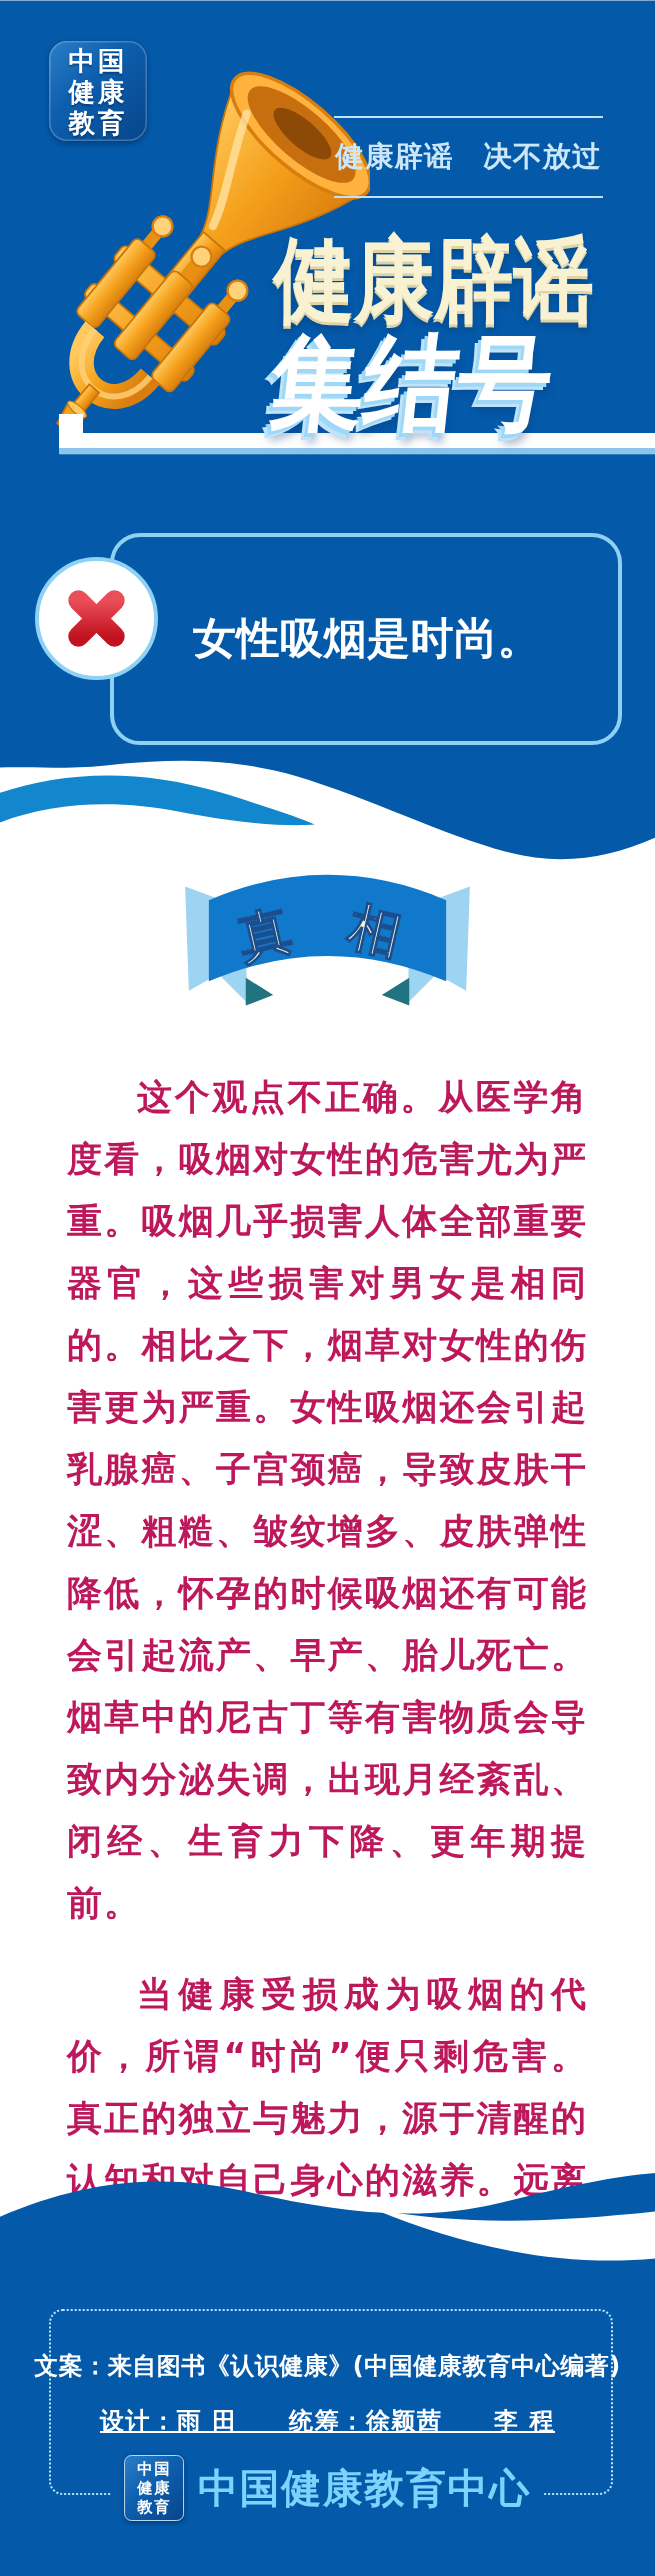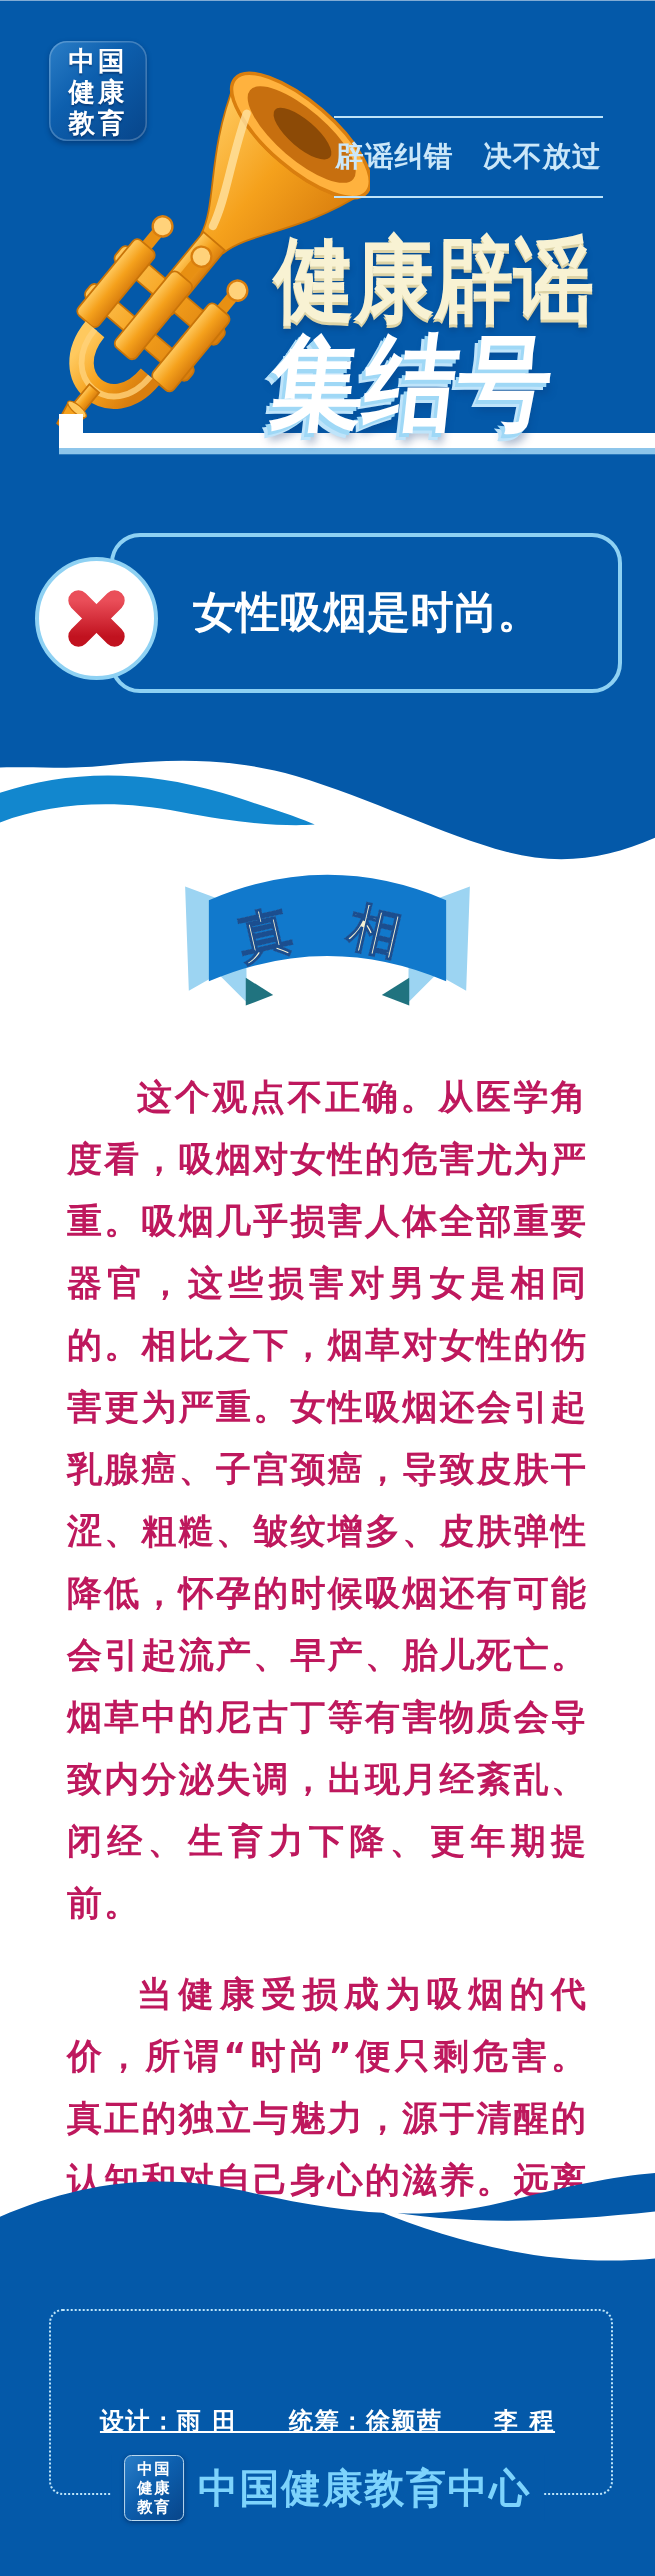--- a/index.html
+++ b/index.html
@@ -39,21 +39,21 @@
   .underbar{left:59px;top:433px;width:596px;height:15px;background:#ffffff;box-shadow:0 6.3px 0 rgba(166,216,246,.85);}
   .underbar-stub{left:59px;top:414px;width:24px;height:23px;background:#ffffff;}
   .title2{
     left:233px;top:322px;width:370px;text-align:center;
     font-size:104px;line-height:122px;font-weight:900;color:#ffffff;white-space:nowrap;
     transform:skewX(-6deg) scale(.9,1);transform-origin:center top;
     text-shadow:-3.7px 3.7px 0 #9fd8f6,-6.9px 6.9px 0 #bfe4fa,-1.1px 9.5px 8.5px rgba(10,50,110,.35);
   }
 
   .claim-box{
-    left:110px;top:533px;width:512px;height:160px;box-sizing:border-box;
+    left:110px;top:533px;width:512px;height:212px;box-sizing:border-box;
     border:4.8px solid #8ed1f3;border-radius:30px;
     display:flex;align-items:center;padding-left:79px;
   }
   .claim-text{color:#ffffff;font-size:43px;font-weight:800;letter-spacing:0.5px;white-space:nowrap;}
   .claim-circle{
     left:35px;top:557px;width:123px;height:123px;box-sizing:border-box;
     background:#ffffff;border:4.8px solid #8ed1f3;border-radius:50%;
     display:flex;align-items:center;justify-content:center;
   }
 
@@ -142,21 +142,21 @@
       <ellipse cx="301" cy="718" rx="20" ry="7" fill="#ffc95e" stroke="#c97408" stroke-width="2"></ellipse>
     </g>
   </svg>
 
   <div class="abs logo-badge">
     <div class="row">中国</div>
     <div class="row">健康</div>
     <div class="row">教育</div>
   </div>
 
-  <div class="abs tagline">辟谣纠错　决不放过</div>
+  <div class="abs tagline">健康辟谣　决不放过</div>
 
   <div class="abs underbar-stub"></div>
   <div class="abs underbar"></div>
   <div class="abs title1">健康辟谣</div>
   <div class="abs title2">集结号</div>
 
   <div class="abs claim-box">
     <div class="claim-text">女性吸烟是时尚。</div>
   </div>
   <div class="abs claim-circle">
@@ -192,20 +192,21 @@
   <svg class="abs footer-bg" width="655" height="419" viewBox="0 0 1240 793">
     <path d="M0,113 C150,48 300,28 460,64
              C620,100 780,128 950,86
              C1060,58 1160,36 1240,30
              L1240,793 L0,793 Z" fill="#0459a9"></path>
     <path d="M706,98 C880,132 1060,122 1240,103
              L1240,192 C1070,208 890,175 706,98 Z" fill="#ffffff"></path>
   </svg>
 
   <div class="abs dotted-frame"></div>
+  <div class="abs credit l1">文案：来自图书《认识健康》(中国健康教育中心编著)</div>
   <div class="abs credit l2">设计：雨 田　　统筹：徐颖茜　　李 程</div>
 
   <div class="abs org-row">
     <div class="org-badge">
       <div class="row">中国</div>
       <div class="row">健康</div>
       <div class="row">教育</div>
     </div>
     <div class="org-name">中国健康教育中心</div>
   </div>

